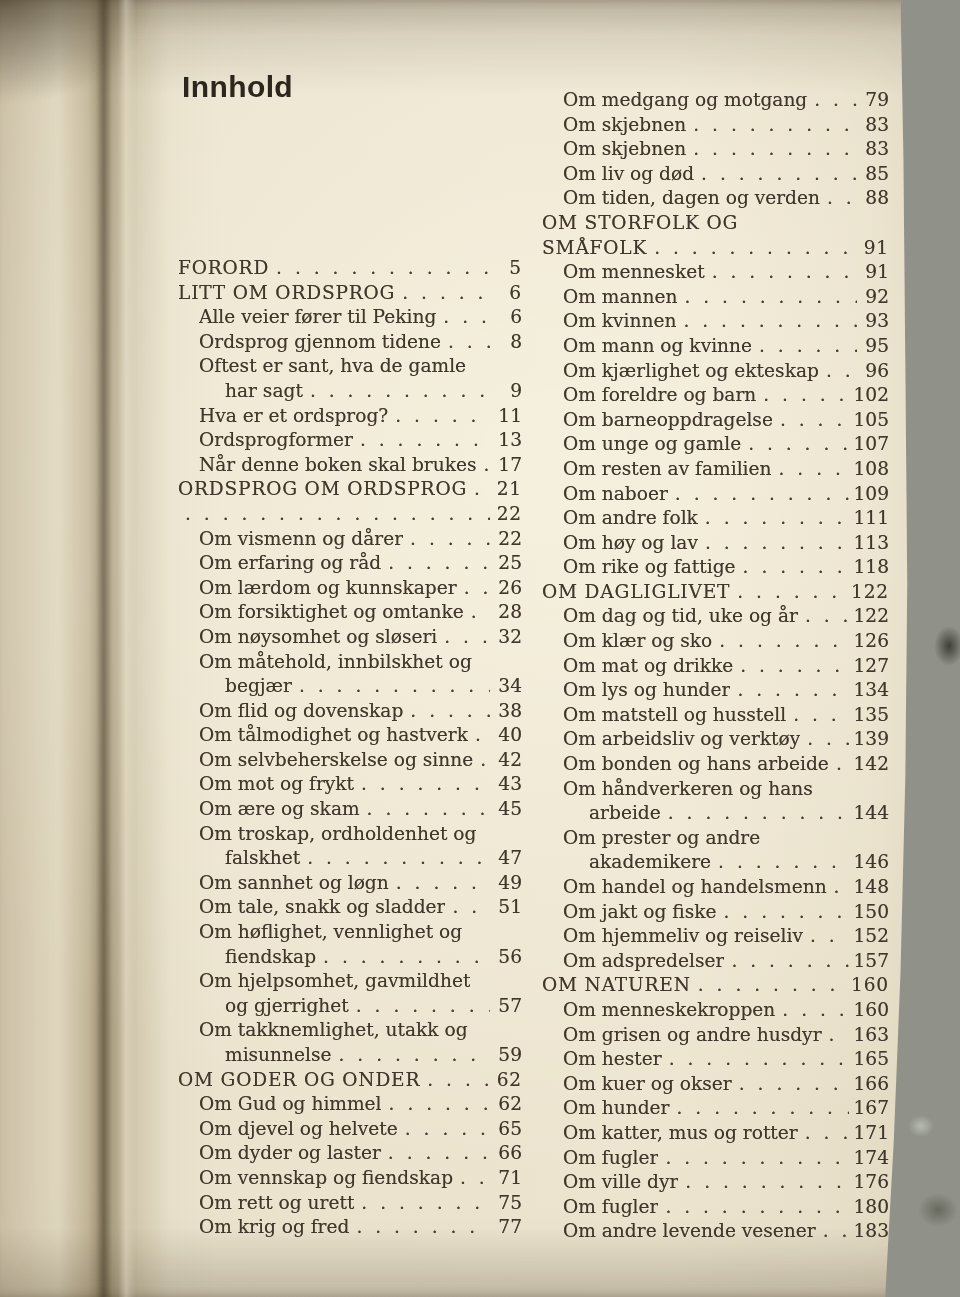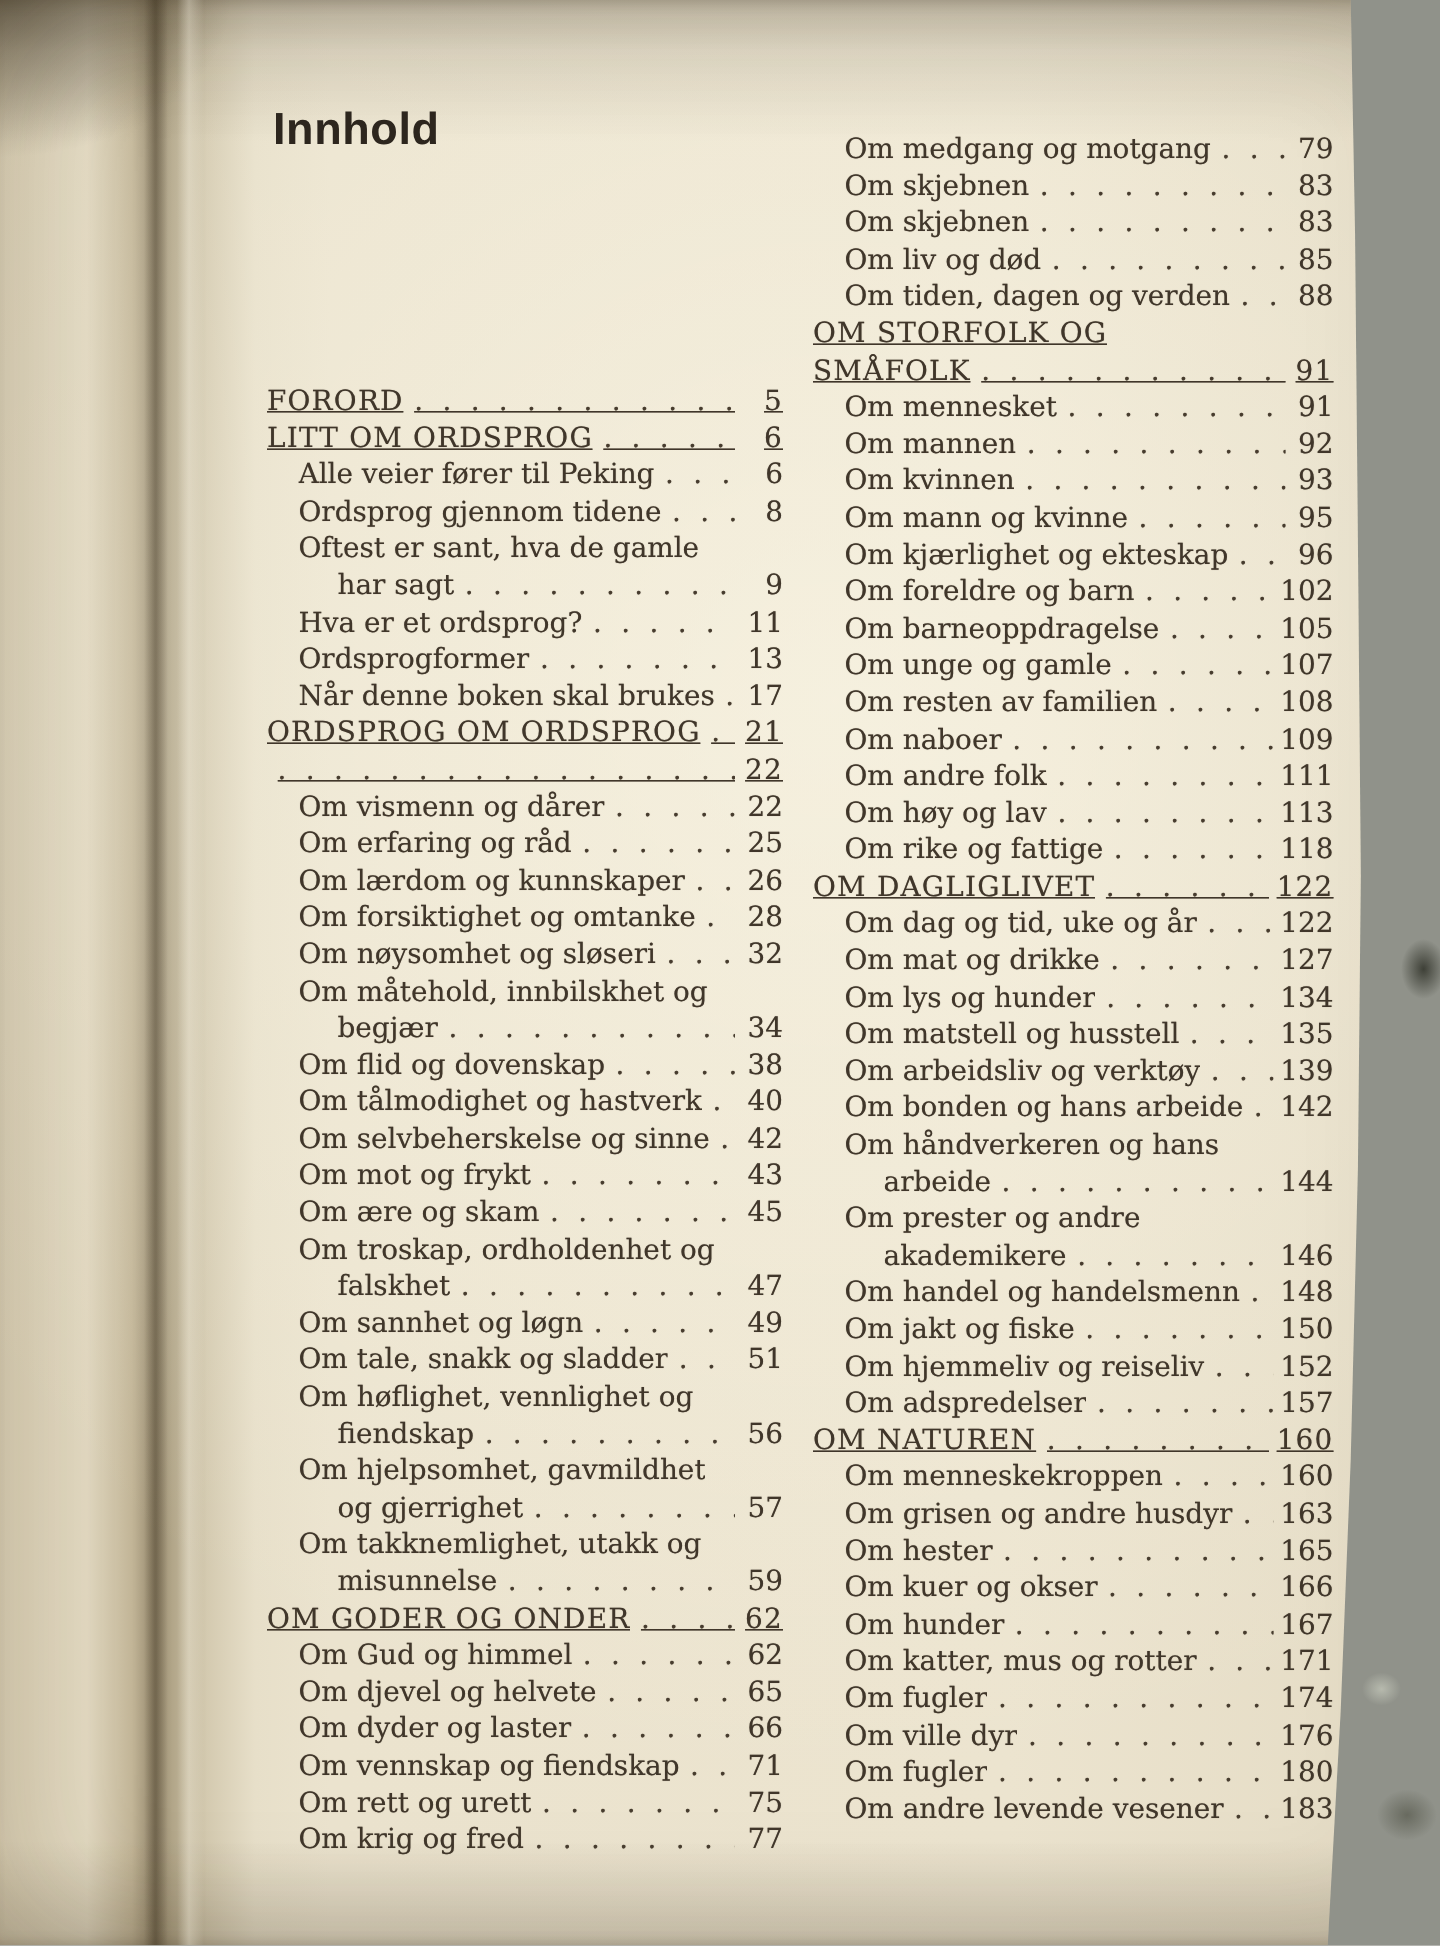--- a/index.html
+++ b/index.html
@@ -61,21 +61,21 @@
     position:absolute;
     font-size:18.6px;color:#40362a;
     text-shadow:0 0 0.5px rgba(64,54,42,0.55);
   }
   #col-left{left:178px;top:256px;width:344px;}
   #col-right{left:542px;top:88px;width:347px;}
 
   .row{display:flex;align-items:baseline;line-height:24.6px;white-space:nowrap;}
   .row.indent1{padding-left:21px;}
   .row.indent2{padding-left:47px;}
-  .row.caps{letter-spacing:0.8px;text-decoration:underline;}
+  .row.caps{letter-spacing:0.8px;}
   .label{flex:0 1 auto;overflow:hidden;}
   .dots{flex:1 1 0;min-width:4px;overflow:hidden;margin:0 5px 0 7px;color:#473c2e;}
   .dots::after{
     content:". . . . . . . . . . . . . . . . . . . . . . . . . . . . . . . . . . . . . . . .";
     letter-spacing:3.5px;
   }
   .pnum{flex:0 0 auto;min-width:27px;text-align:right;}
 </style>
 </head>
 <body>
@@ -384,20 +384,25 @@
           <span class="label">OM DAGLIGLIVET</span>
           <span class="dots"></span>
           <span class="pnum">122</span>
         </div>
         <div class="row indent1">
           <span class="label">Om dag og tid, uke og år</span>
           <span class="dots"></span>
           <span class="pnum">122</span>
         </div>
         <div class="row indent1">
+          <span class="label">Om klær og sko</span>
+          <span class="dots"></span>
+          <span class="pnum">126</span>
+        </div>
+        <div class="row indent1">
           <span class="label">Om mat og drikke</span>
           <span class="dots"></span>
           <span class="pnum">127</span>
         </div>
         <div class="row indent1">
           <span class="label">Om lys og hunder</span>
           <span class="dots"></span>
           <span class="pnum">134</span>
         </div>
         <div class="row indent1">

